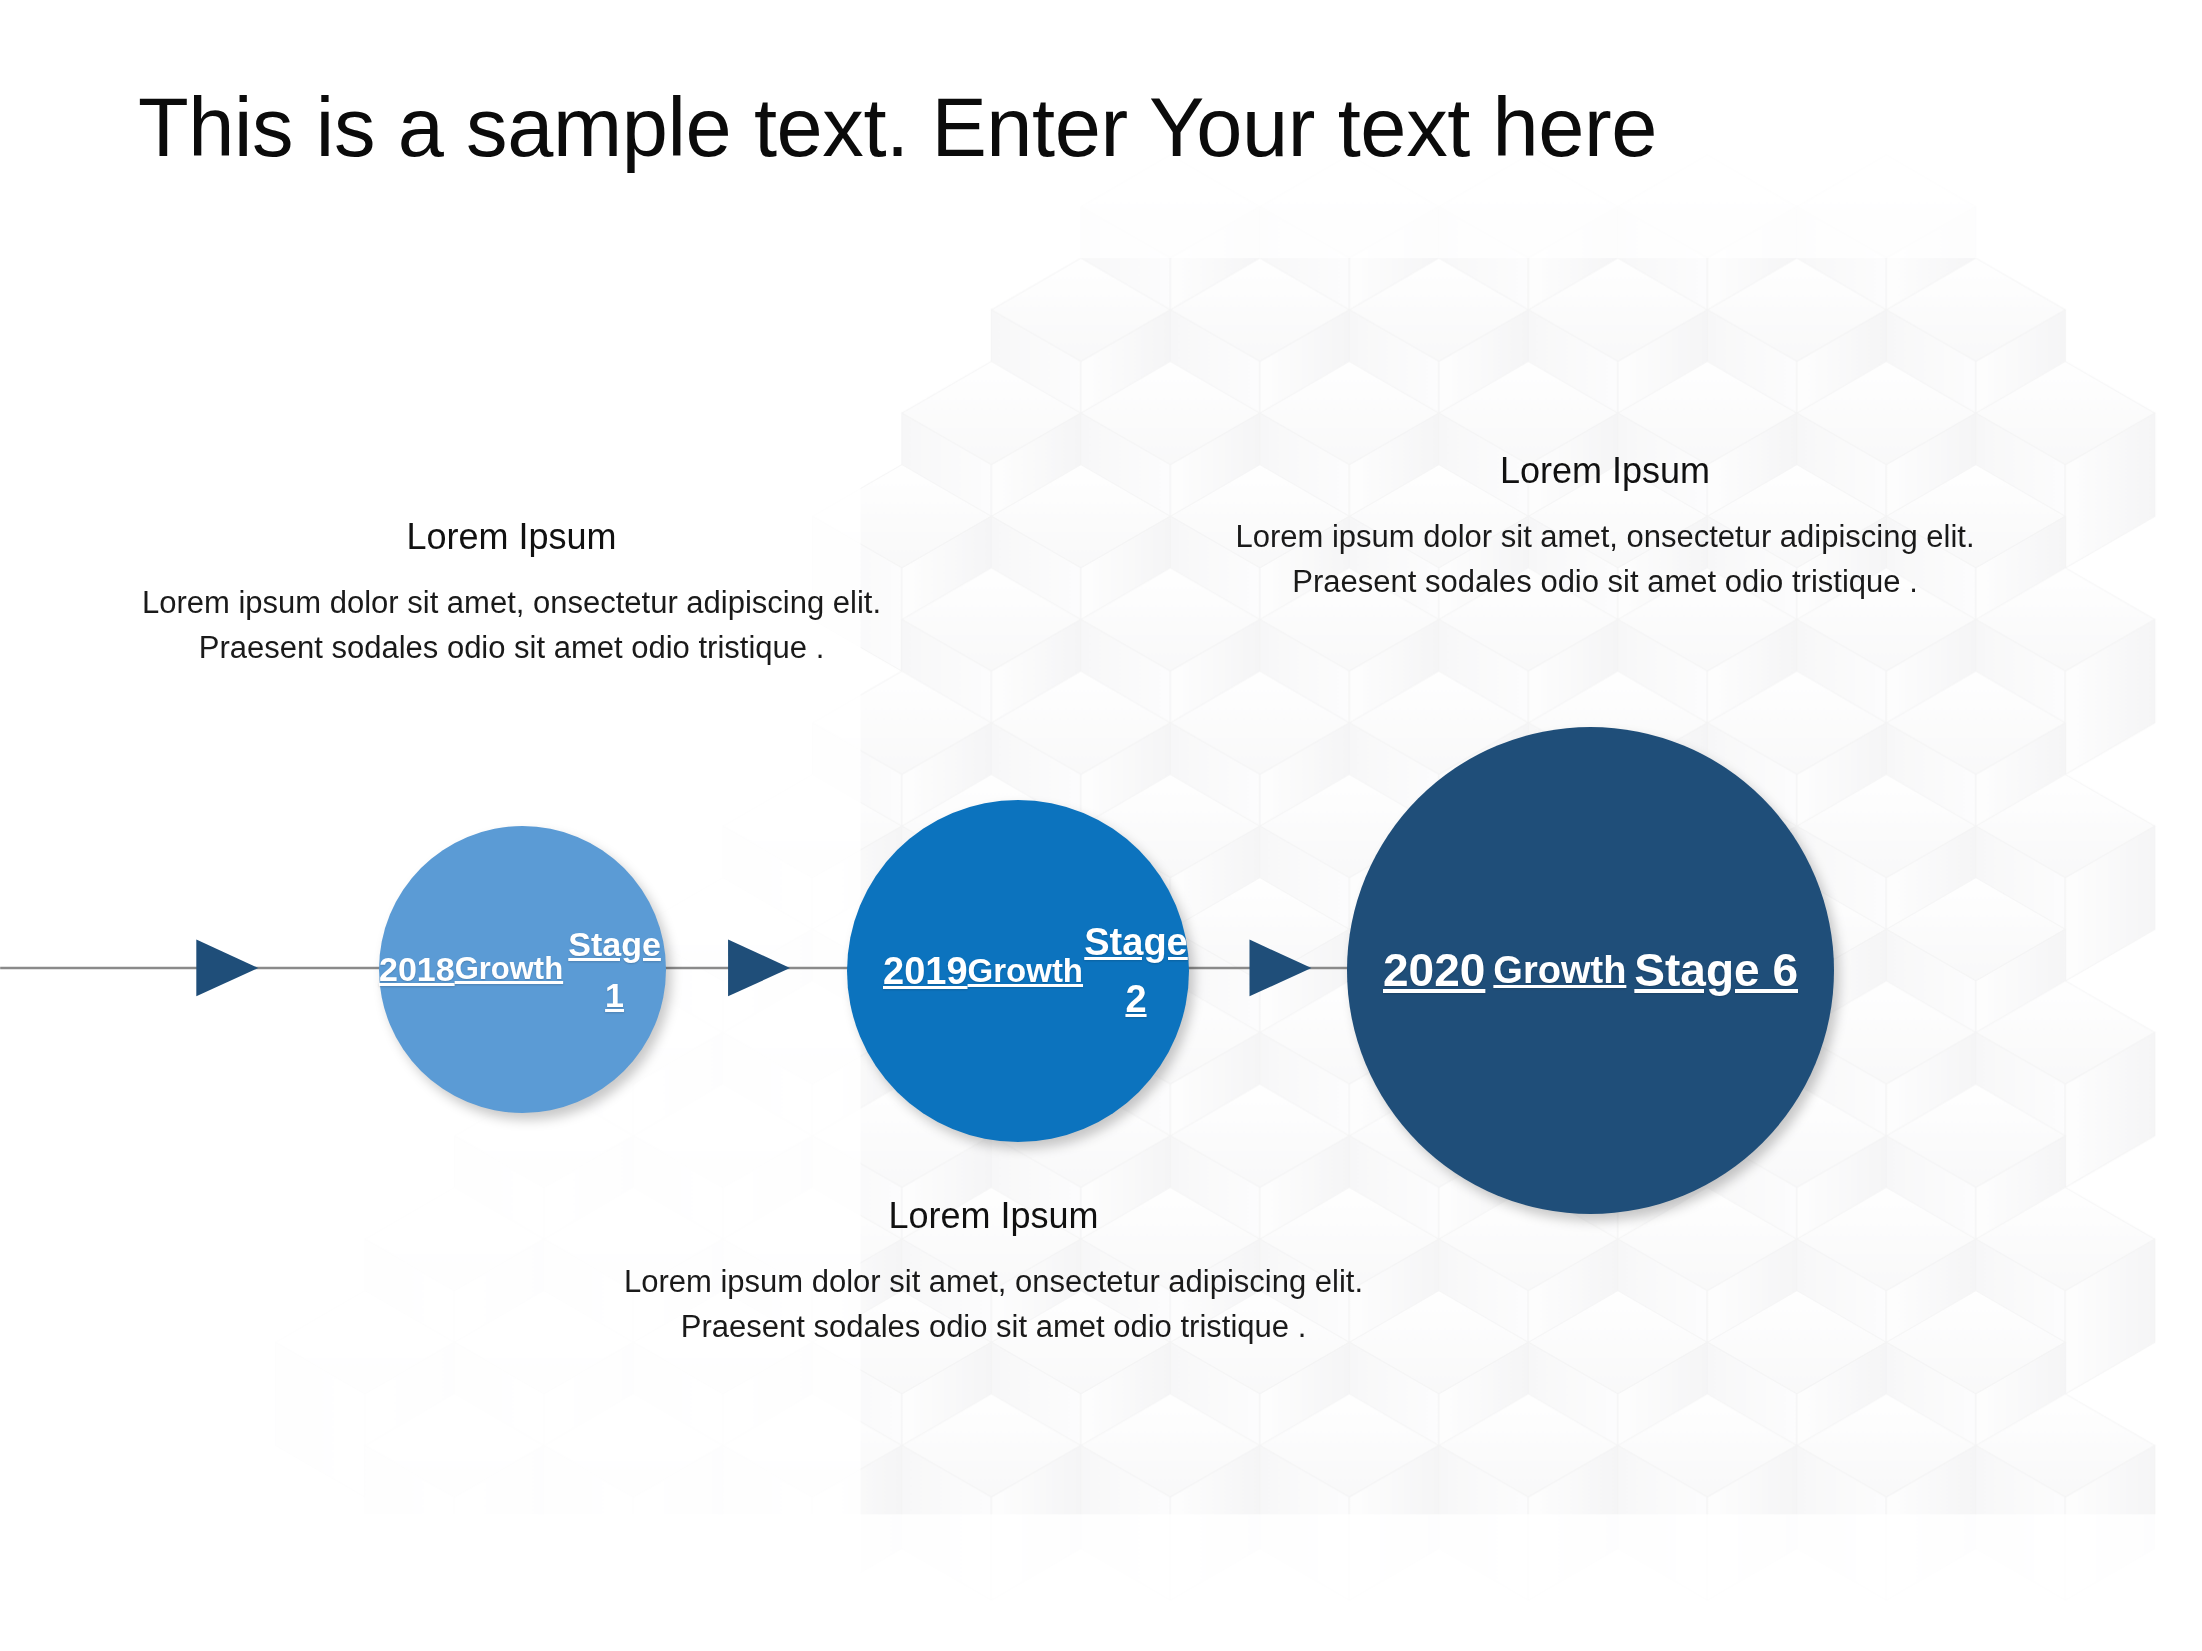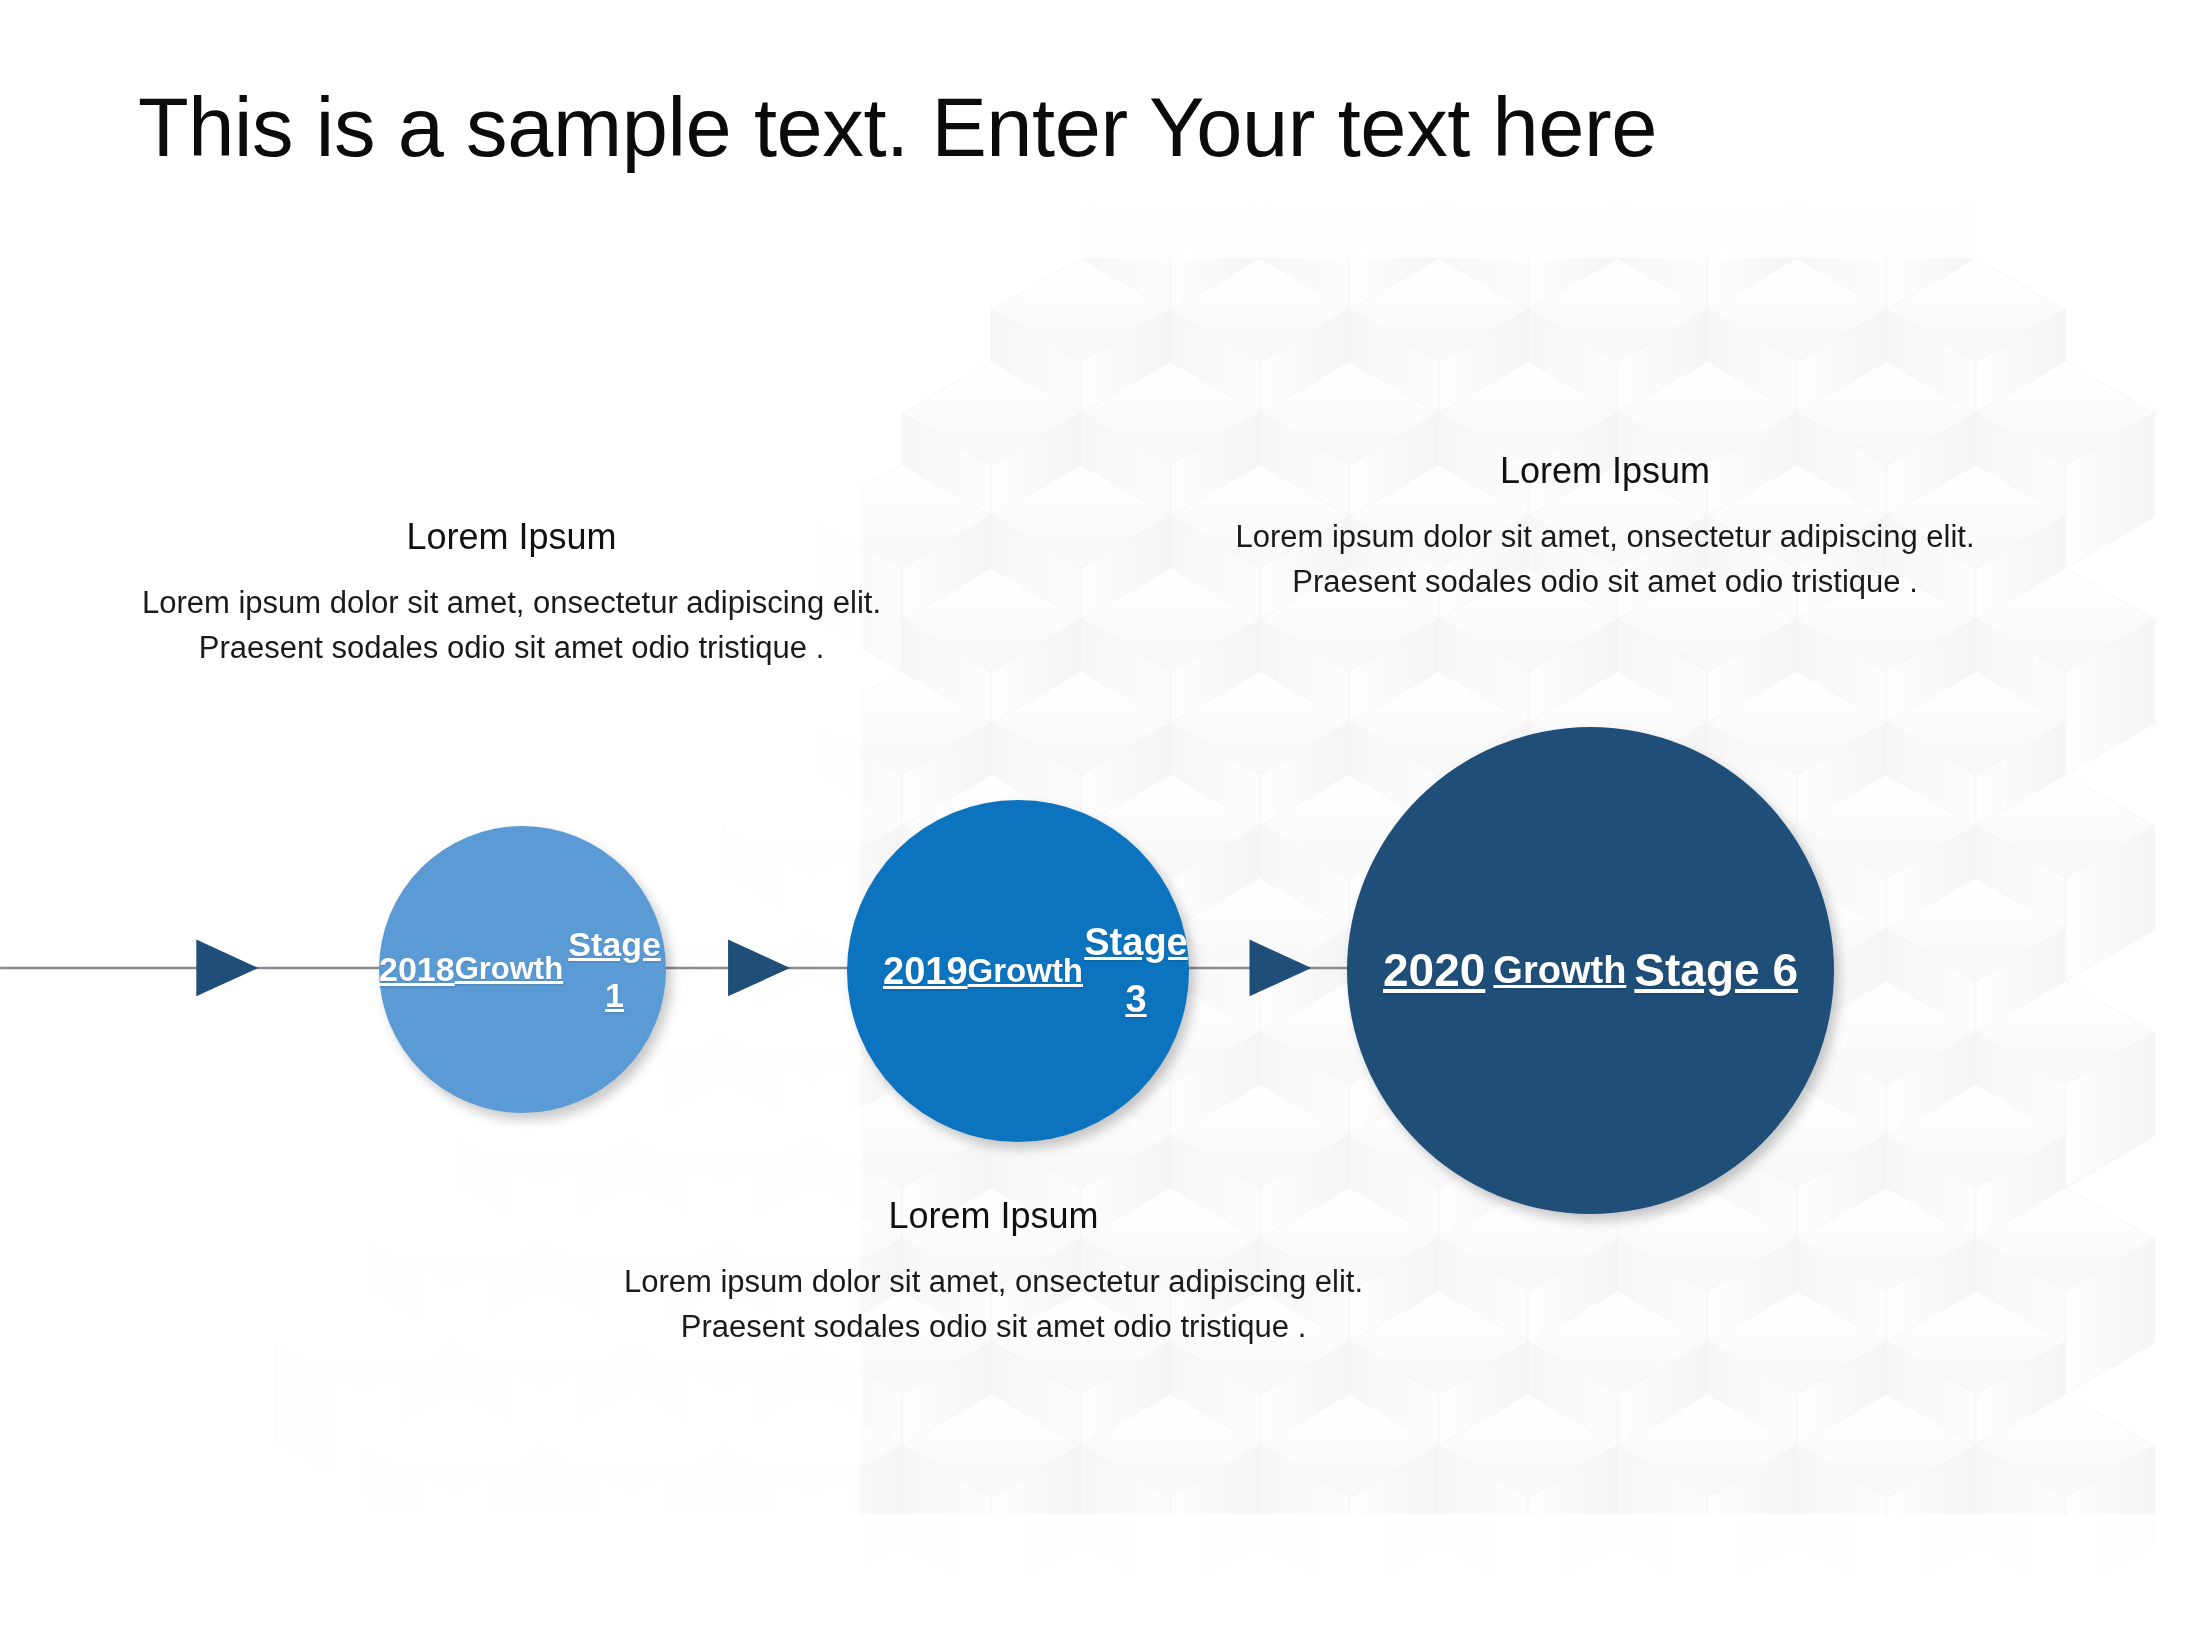--- a/index.html
+++ b/index.html
@@ -306,21 +306,21 @@
 
   <div class="node" id="node-1">
     <span class="line l-year">2018</span>
     <span class="line l-mid">Growth</span>
     <span class="line l-stg">Stage 1</span>
   </div>
 
   <div class="node" id="node-2">
     <span class="line l-year">2019</span>
     <span class="line l-mid">Growth</span>
-    <span class="line l-stg">Stage 3</span>
+    <span class="line l-stg">Stage 2</span>
   </div>
 
   <div class="node" id="node-3">
     <span class="line l-year">2020</span>
     <span class="line l-mid">Growth</span>
     <span class="line l-stg">Stage 6</span>
   </div>
 
 </div>
 

